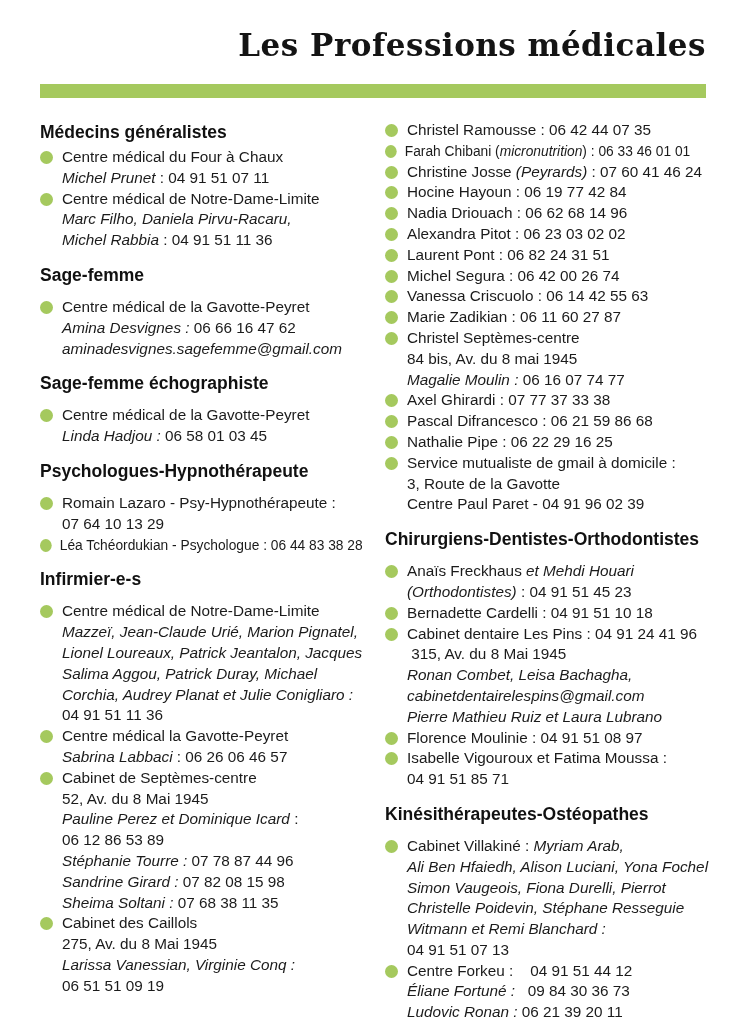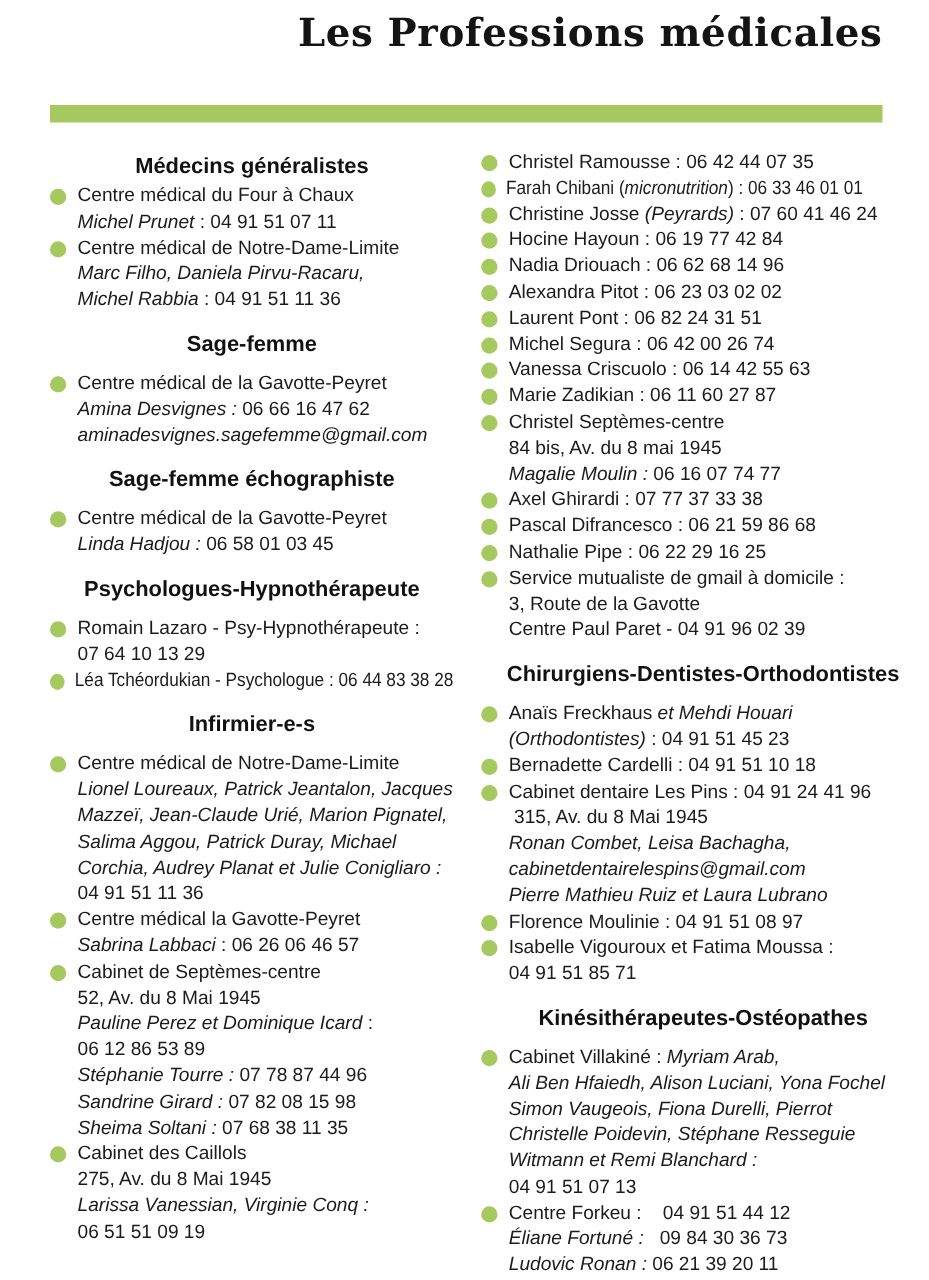--- a/index.html
+++ b/index.html
@@ -3,41 +3,41 @@
 <meta charset="utf-8">
 <style>
   * { margin:0; padding:0; box-sizing:border-box; }
   html,body { background:#ffffff; }
   body {
     width:743px; height:1024px; position:relative; overflow:hidden;
     font-family:"Liberation Sans", sans-serif; color:#1b1b1b;
   }
   .page { position:absolute; inset:0; background:#ffffff; }
   .doc-title {
-    position:absolute; top:8px; left:0; width:706px;
+    position:absolute; top:26px; left:0; width:706px;
     text-align:right;
     font-family:"DejaVu Serif", serif;
     font-weight:700; font-size:31px; line-height:38px;
     color:#141414; letter-spacing:0.5px;
     white-space:pre;
   }
   .accent-bar {
     position:absolute; top:84px; left:40px; width:666px; height:14px;
   }
   .columns {
     position:absolute; top:120px; left:40px; width:700px;
     display:flex; gap:22px;
   }
   .column { flex:0 0 auto; }
   .column.col-left  { width:323px; }
   .column.col-right { width:355px; }
   .section-heading {
     font-size:17.5px; font-weight:700; line-height:23px;
     margin-top:13px; margin-bottom:10px;
-    color:#111; white-space:pre;text-align:center;
+    color:#111; white-space:pre;
   }
   .section-heading.first { margin-top:1px; margin-bottom:3px; }
   .entry { }
   .line {
     position:relative; padding-left:22px;
     font-size:15.3px; line-height:20.8px;
     white-space:pre;
   }
   .line.condensed { transform:scaleX(0.90); transform-origin:0 50%; }
   .bullet {
@@ -80,22 +80,22 @@
         <div class="entry">
           <div class="line"><span class="bullet" style="background: rgb(165, 201, 94);"></span><span>Romain Lazaro - Psy-Hypnothérapeute :</span></div>
           <div class="line"><span>07 64 10 13 29</span></div>
         </div>
         <div class="entry">
           <div class="line condensed"><span class="bullet" style="background: rgb(165, 201, 94);"></span><span>Léa Tchéordukian - Psychologue : 06 44 83 38 28</span></div>
         </div>
         <div class="section-heading">Infirmier-e-s</div>
         <div class="entry">
           <div class="line"><span class="bullet" style="background: rgb(165, 201, 94);"></span><span>Centre médical de Notre-Dame-Limite</span></div>
+          <div class="line"><span class="it">Mazzeï, Jean-Claude Urié, Marion Pignatel,</span></div>
           <div class="line"><span class="it">Lionel Loureaux, Patrick Jeantalon, Jacques</span></div>
-          <div class="line"><span class="it">Mazzeï, Jean-Claude Urié, Marion Pignatel,</span></div>
           <div class="line"><span class="it">Salima Aggou, Patrick Duray, Michael</span></div>
           <div class="line"><span class="it">Corchia, Audrey Planat et Julie Conigliaro :</span></div>
           <div class="line"><span>04 91 51 11 36</span></div>
         </div>
         <div class="entry">
           <div class="line"><span class="bullet" style="background: rgb(165, 201, 94);"></span><span>Centre médical la Gavotte-Peyret</span></div>
           <div class="line"><span class="it">Sabrina Labbaci</span><span> : 06 26 06 46 57</span></div>
         </div>
         <div class="entry">
           <div class="line"><span class="bullet" style="background: rgb(165, 201, 94);"></span><span>Cabinet de Septèmes-centre</span></div>

